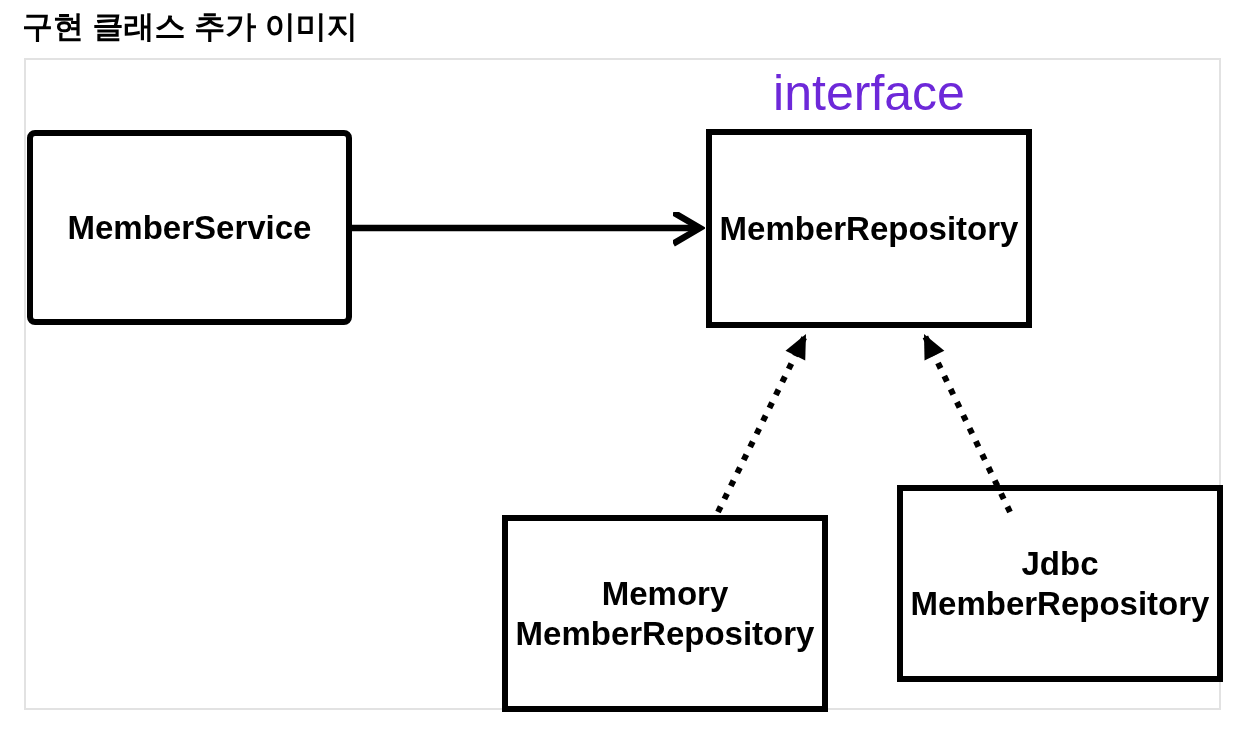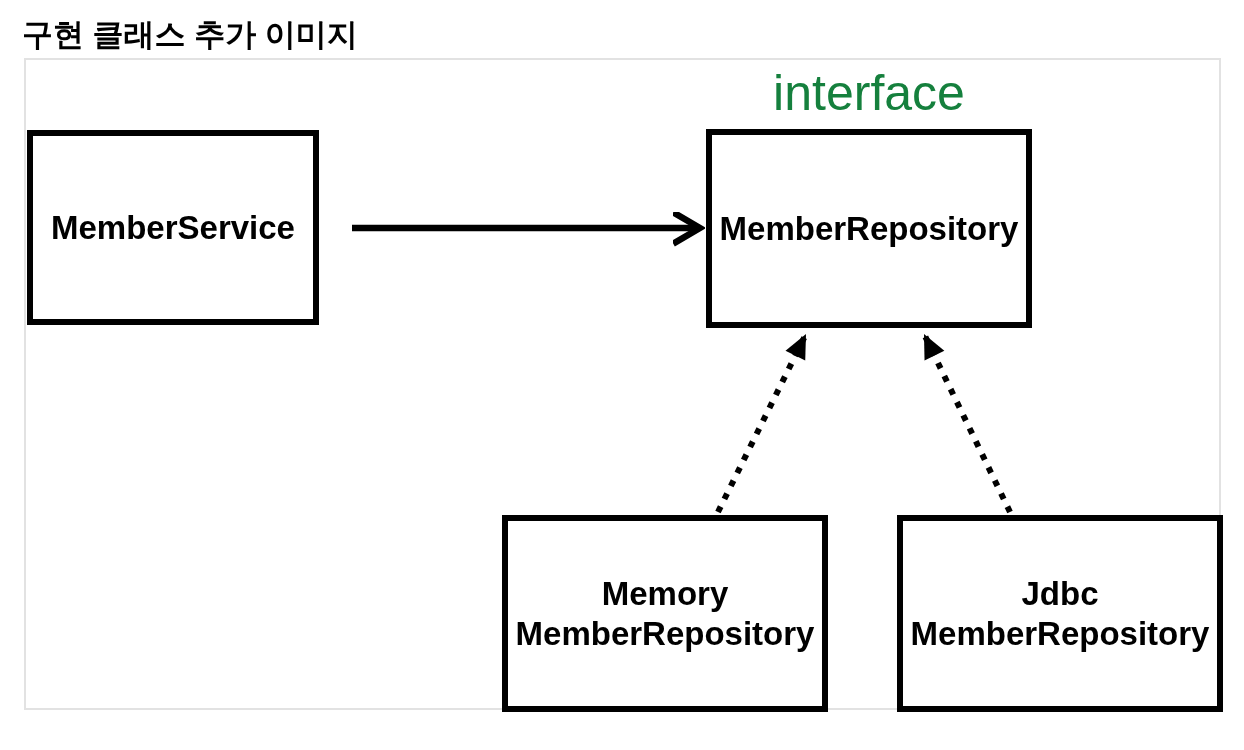--- a/index.html
+++ b/index.html
@@ -17,21 +17,20 @@
   }
   .doc-title {
     position: absolute;
     left: 22px;
     top: 6px;
     font-size: 31px;
     font-weight: bold;
     color: #000000;
     letter-spacing: 0px;
     white-space: nowrap;
-    margin-top: 8px;
   }
   .diagram-frame {
     position: absolute;
     left: 24px;
     top: 58px;
     width: 1197px;
     height: 652px;
     border: 2px solid #e2e2e2;
     background: #ffffff;
     box-sizing: border-box;
@@ -45,33 +44,33 @@
     flex-direction: column;
     align-items: center;
     justify-content: center;
     text-align: center;
     font-weight: bold;
     color: #000000;
     font-size: 33px;
     line-height: 40px;
     white-space: nowrap;
   }
-  .node-member-service   { left: 27px;  top: 130px; width: 292px; height: 195px; }
+  .node-member-service   { left: 27px;  top: 130px; width: 325px; height: 195px; border-radius: 8px; }
   .node-member-repository{ left: 706px; top: 129px; width: 326px; height: 199px; }
   .node-memory           { left: 502px; top: 515px; width: 326px; height: 197px; text-align: center; }
-  .node-jdbc             { left: 897px; top: 515px; width: 326px; height: 197px; }
+  .node-jdbc             { left: 897px; top: 485px; width: 326px; height: 197px; }
   .interface-label {
     position: absolute;
     left: 706px;
     top: 64px;
     width: 326px;
     text-align: center;
     font-size: 50px;
     font-weight: normal;
-    color: #15803d;
+    color: #6d28d9;
     line-height: 58px;
     white-space: nowrap;
   }
   .edges-overlay {
     position: absolute;
     left: 0;
     top: 0;
     width: 1244px;
     height: 750px;
     pointer-events: none;

